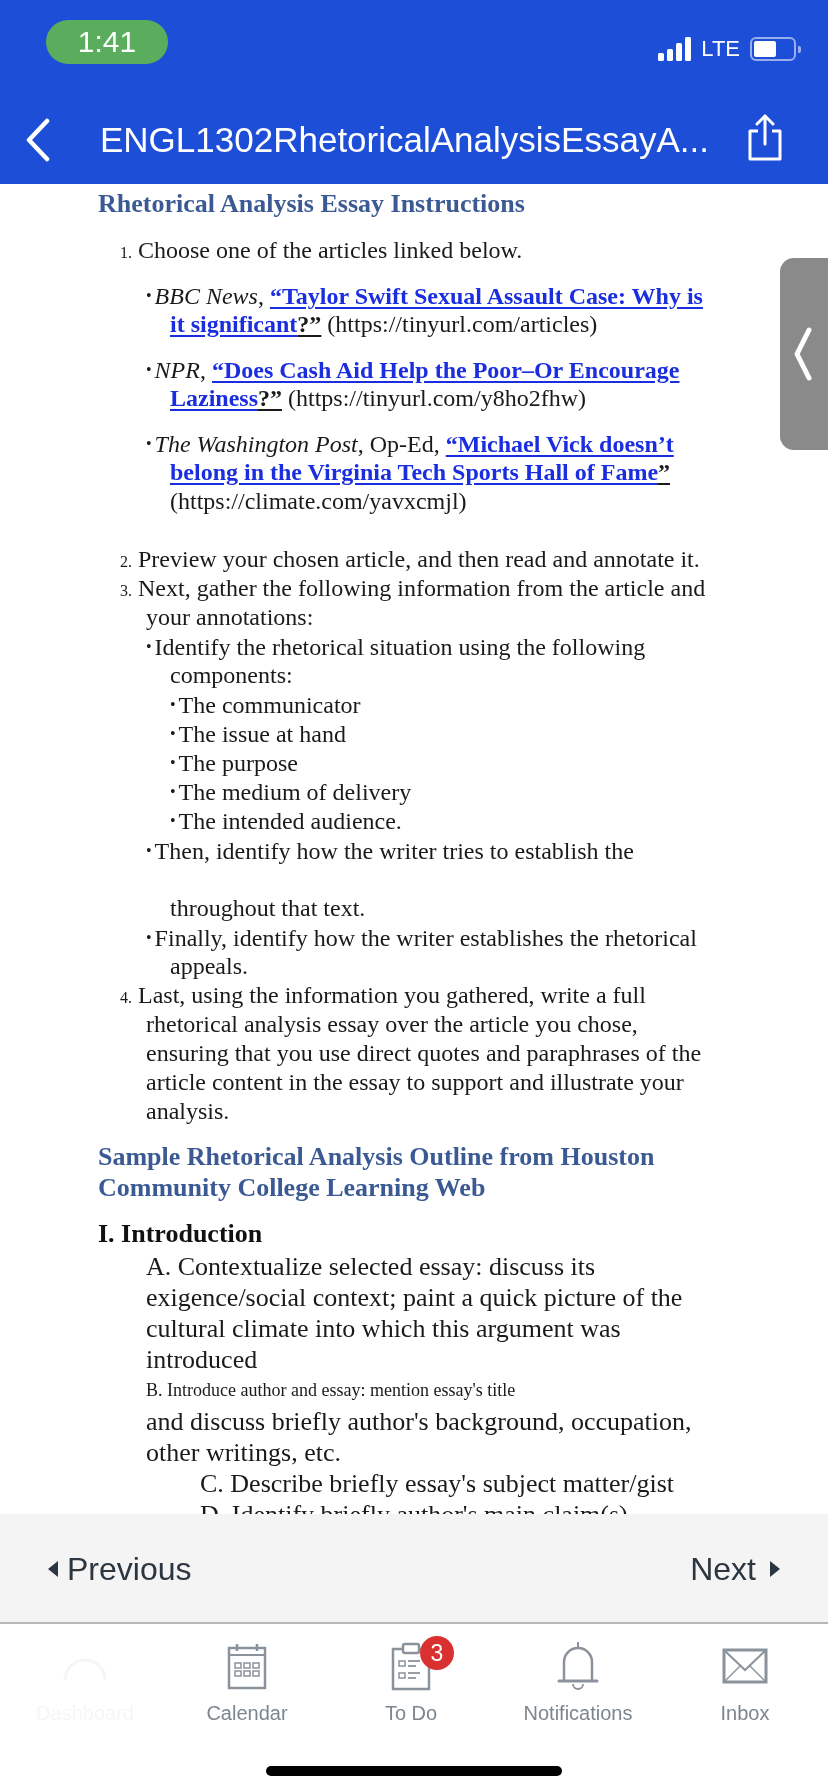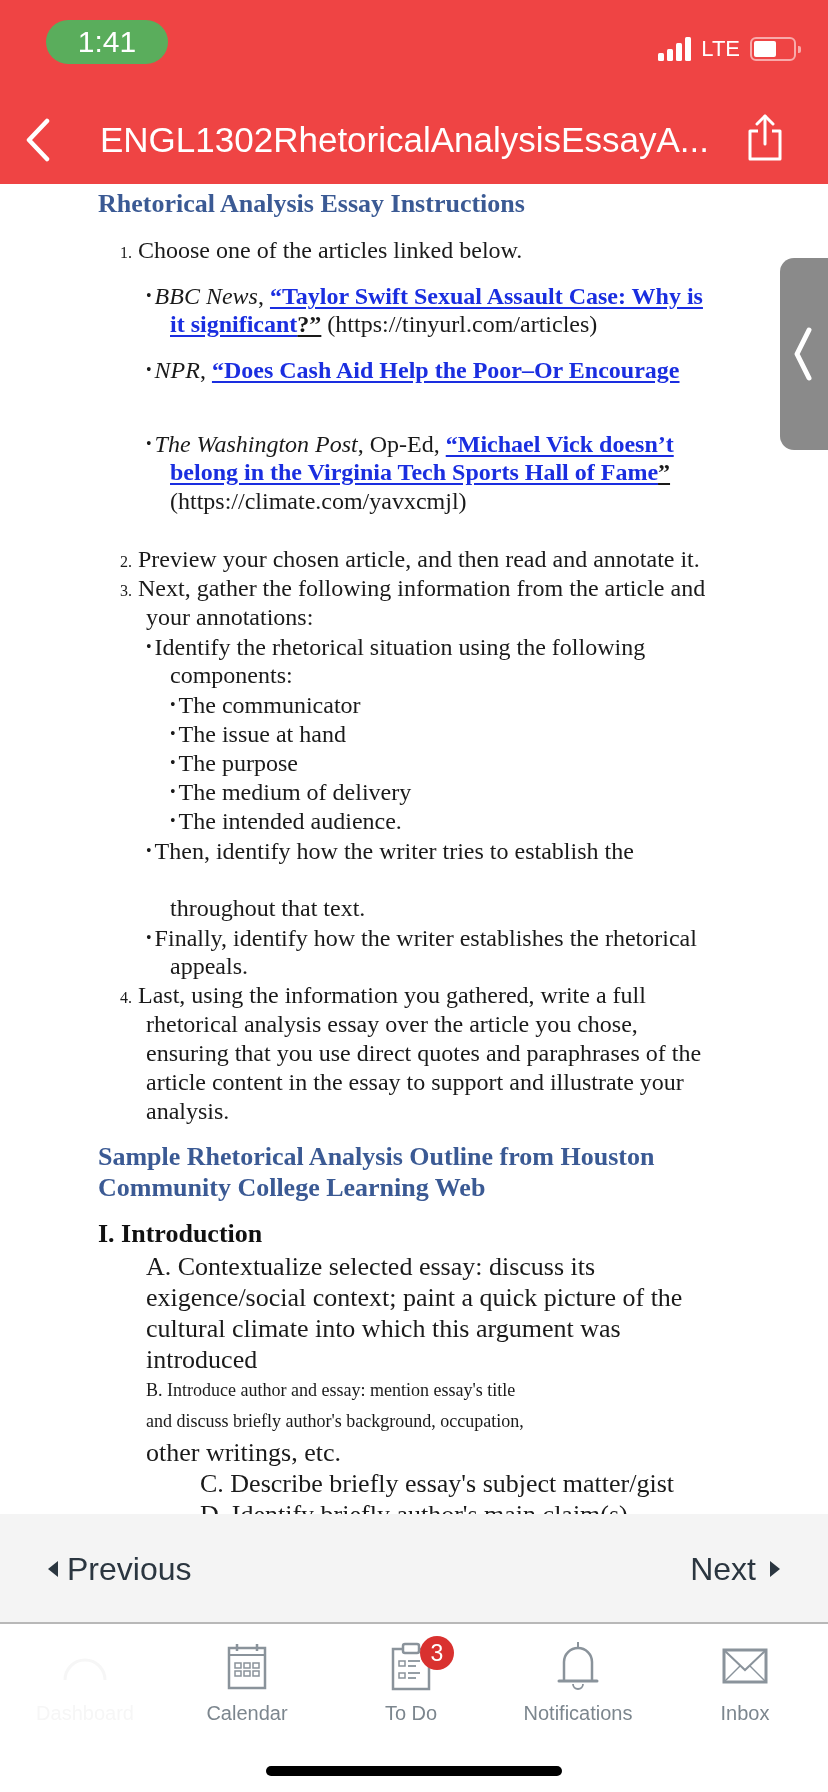--- a/index.html
+++ b/index.html
@@ -1,20 +1,20 @@
 <!DOCTYPE html>
 <html><head>
 <meta charset="utf-8">
 <style>
   * { box-sizing: border-box; margin: 0; padding: 0; }
   html, body { width: 828px; height: 1792px; overflow: hidden; background: #ffffff; }
   body { position: relative; font-family: "Liberation Sans", sans-serif; }
 
   
-  .topbar { position: absolute; left: 0; top: 0; width: 828px; height: 184px; background: #ef4444; }
+  .topbar { position: absolute; left: 0; top: 0; width: 828px; height: 184px; background: #1d4ed8; }
   .time-pill { position: absolute; left: 46px; top: 20px; width: 122px; height: 44px; border-radius: 22px; background: #5aad5c; color: #fff; font-size: 30px; text-align: center; line-height: 44px; }
   .status-right { position: absolute; right: 32px; top: 34px; height: 30px; display: flex; align-items: center; gap: 6px; color: #fff; }
   .signal { display: flex; align-items: flex-end; gap: 3px; height: 24px; }
   .signal span { display: block; width: 6px; background: #fff; border-radius: 1.5px; }
   .lte { font-size: 22px; color: #fff; margin-left: 4px; margin-right: 4px; }
   .battery { position: relative; width: 46px; height: 24px; border: 2px solid rgba(255,255,255,0.55); border-radius: 6px; }
   .battery .fill { position: absolute; left: 2px; top: 2px; width: 22px; height: 16px; background: #fff; border-radius: 2px; }
   .battery .nub { position: absolute; right: -7px; top: 7px; width: 3px; height: 7px; background: rgba(255,255,255,0.55); border-radius: 0 2px 2px 0; }
 
   .back-btn { position: absolute; left: 18px; top: 112px; width: 40px; height: 56px; display: flex; align-items: center; justify-content: center; }
@@ -94,20 +94,23 @@
   <div class="line" style="left:146px; top:97px">
     <span class="bul">•</span><span class="ital">BBC News</span><span>, </span><a class="lnk">“Taylor Swift Sexual Assault Case: Why is</a>
   </div>
   <div class="line" style="left:170px; top:126px">
     <a class="lnk">it significant</a><span class="u-black">?”</span><span> (https://tinyurl.com/articles)</span>
   </div>
 
   <div class="line" style="left:146px; top:171px">
     <span class="bul">•</span><span class="ital">NPR</span><span>, </span><a class="lnk">“Does Cash Aid Help the Poor–Or Encourage</a>
   </div>
+  <div class="line" style="left:170px; top:200px">
+    <a class="lnk">Laziness</a><span class="u-black">?”</span><span>  (https://tinyurl.com/y8ho2fhw)</span>
+  </div>
 
   <div class="line" style="left:146px; top:245px">
     <span class="bul">•</span><span class="ital">The Washington Post</span><span>, Op-Ed, </span><a class="lnk">“Michael Vick doesn’t</a>
   </div>
   <div class="line" style="left:170px; top:274px">
     <a class="lnk">belong in the Virginia Tech Sports Hall of Fame</a><span class="u-black">”</span>
   </div>
   <div class="line" style="left:170px; top:303px">(https://climate.com/yavxcmjl)</div>
 
   <div class="line" style="left:120px; top:361px">
@@ -143,21 +146,21 @@
   <div class="h-blue" style="top:957px">Sample Rhetorical Analysis Outline from Houston</div>
   <div class="h-blue" style="top:988px">Community College Learning Web</div>
 
   <div class="line bold" style="left:98px; top:1035px; font-size:26px; color:#111">I. Introduction</div>
 
   <div class="line" style="left:146px; top:1067px; font-size:26px; line-height:31px">A. Contextualize selected essay: discuss its</div>
   <div class="line" style="left:146px; top:1098px; font-size:26px; line-height:31px">exigence/social context; paint a quick picture of the</div>
   <div class="line" style="left:146px; top:1129px; font-size:26px; line-height:31px">cultural climate into which this argument was</div>
   <div class="line" style="left:146px; top:1160px; font-size:26px; line-height:31px">introduced</div>
   <div class="line" style="left:146px; top:1191px; font-size:18px; line-height:31px">B. Introduce author and essay: mention essay's title</div>
-  <div class="line" style="left:146px; top:1222px; font-size:18px; line-height:31px">and discuss briefly author's background, occupation,</div>
+  <div class="line" style="left:146px; top:1222px; font-size:26px; line-height:31px">and discuss briefly author's background, occupation,</div>
   <div class="line" style="left:146px; top:1253px; font-size:26px; line-height:31px">other writings, etc.</div>
   <div class="line" style="left:200px; top:1284px; font-size:26px; line-height:31px">C. Describe briefly essay's subject matter/gist</div>
   <div class="line" style="left:200px; top:1315px; font-size:26px; line-height:31px">D. Identify briefly author's main claim(s)</div>
 </div>
 
 <div class="side-tab">
   <svg width="20" height="56" viewBox="0 0 20 56">
       <polyline points="16,4 4,28 16,52" fill="none" stroke="#fff" stroke-width="5" stroke-linecap="round" stroke-linejoin="round"></polyline>
     </svg>
 </div>

